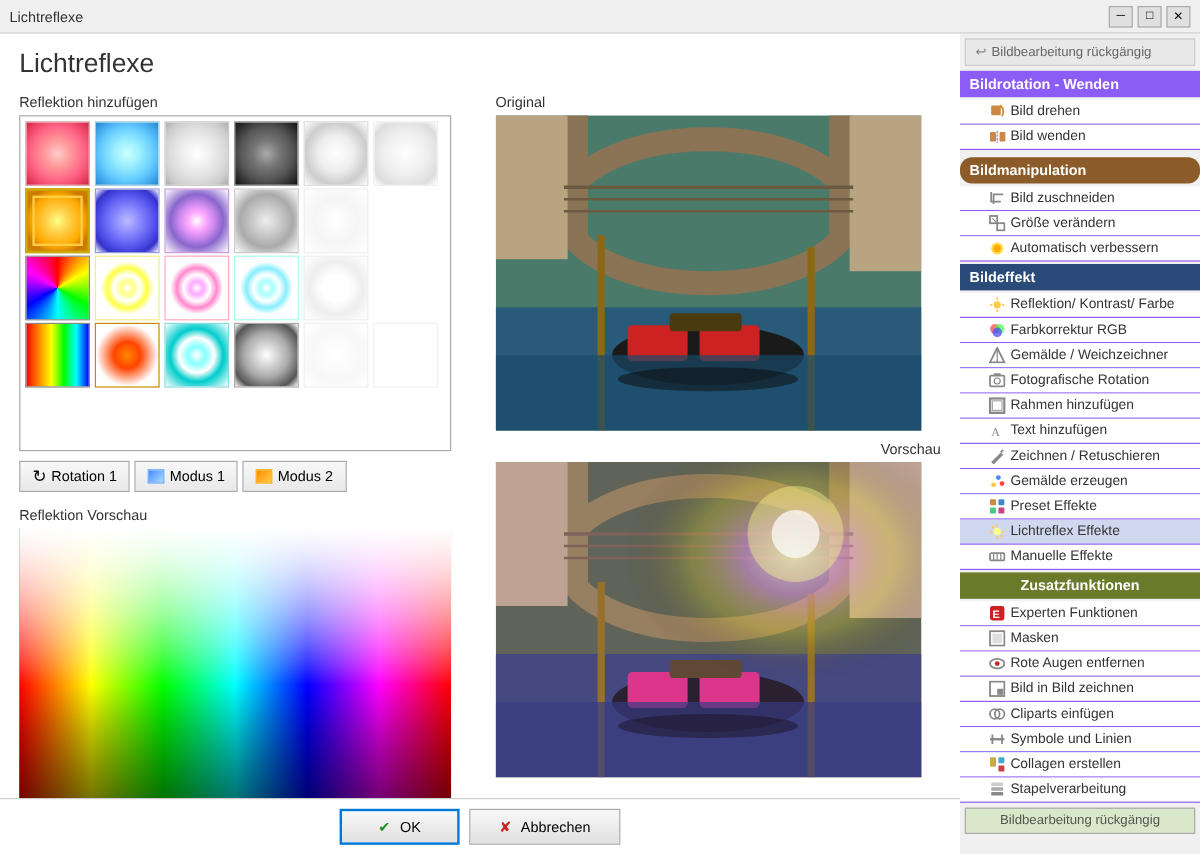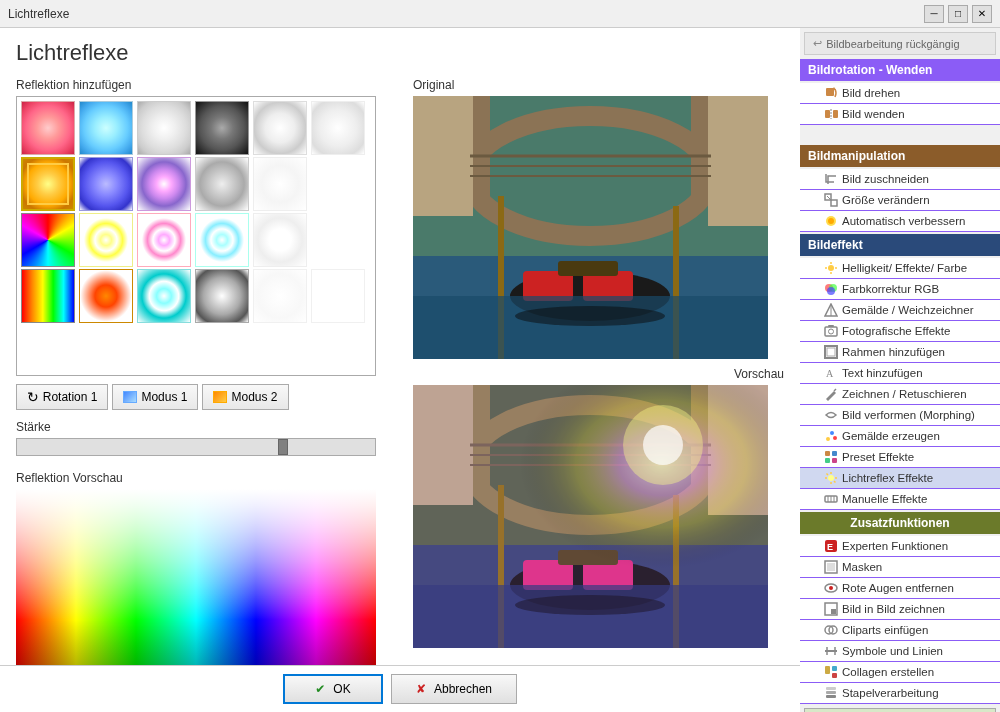--- a/index.html
+++ b/index.html
@@ -350,26 +350,20 @@
               <button class="btn">
                 <span style="display:inline-block;width:14px;height:12px;background:linear-gradient(135deg,#4488ff,#aaddff);border:1px solid #66aaff;"></span>
                 <span>Modus 1</span>
               </button>
               <button class="btn">
                 <span style="display:inline-block;width:14px;height:12px;background:linear-gradient(135deg,#ff8800,#ffcc44);border:1px solid #ffaa00;"></span>
                 <span>Modus 2</span>
               </button>
             </div>
 
-            <div class="starke-section">
-              <div class="section-label">Stärke</div>
-              <div class="slider-container">
-                <input type="range" class="slider" min="0" max="100" value="75" style="">
-              </div>
-            </div>
 
             <div class="preview-section">
               <div class="section-label">Reflektion Vorschau</div>
               <div class="preview-image-box">
                 <div class="color-gradient">
                   
                   <svg width="360" height="262" viewBox="0 0 360 262">
                     <defs>
                       <linearGradient id="hueGrad" x1="0%" y1="0%" x2="100%" y2="0%">
                         <stop offset="0%" style="stop-color:#ff0000"></stop>
@@ -523,21 +517,21 @@
       <div class="sidebar-item">
         <svg width="14" height="14" viewBox="0 0 14 14">
             <rect x="1" y="3" width="5" height="8" fill="#cc8844" rx="1"></rect>
             <rect x="8" y="3" width="5" height="8" fill="#cc8844" rx="1" transform="scale(-1,1) translate(-22,0)"></rect>
             <line x1="7" y1="2" x2="7" y2="12" stroke="#888" stroke-width="1" stroke-dasharray="2,1"></line>
           </svg>
         <span>Bild wenden</span>
       </div>
 
       
-      <div class="sidebar-section-header brown" style="margin-top:20px;">
+      <div class="sidebar-section-header brown" style="margin-top:6px;border-radius:10px;">
         <span>Bildmanipulation</span>
       </div>
       <div class="sidebar-item">
         <svg width="14" height="14" viewBox="0 0 14 14">
             <path d="M2 2 L2 10 L10 10" stroke="#888" stroke-width="1.5" fill="none"></path>
             <path d="M12 4 L4 4 L4 12" stroke="#888" stroke-width="1.5" fill="none"></path>
           </svg>
         <span>Bild zuschneiden</span>
       </div>
       <div class="sidebar-item">
@@ -561,21 +555,21 @@
         <span>Bildeffekt</span>
       </div>
       <div class="sidebar-item">
         <svg width="14" height="14" viewBox="0 0 14 14">
             <circle cx="7" cy="7" r="3" fill="#ffcc44"></circle>
             <line x1="7" y1="1" x2="7" y2="3" stroke="#ffcc44" stroke-width="1.5"></line>
             <line x1="7" y1="11" x2="7" y2="13" stroke="#ffcc44" stroke-width="1.5"></line>
             <line x1="1" y1="7" x2="3" y2="7" stroke="#ffcc44" stroke-width="1.5"></line>
             <line x1="11" y1="7" x2="13" y2="7" stroke="#ffcc44" stroke-width="1.5"></line>
           </svg>
-        <span>Helligkeit/ Effekte/ Farbe</span>
+        <span>Reflektion/ Kontrast/ Farbe</span>
       </div>
       <div class="sidebar-item">
         <svg width="14" height="14" viewBox="0 0 14 14">
             <circle cx="5" cy="6" r="4" fill="#ff4444" opacity="0.7"></circle>
             <circle cx="9" cy="6" r="4" fill="#44ff44" opacity="0.7"></circle>
             <circle cx="7" cy="9" r="4" fill="#4444ff" opacity="0.7"></circle>
           </svg>
         <span>Farbkorrektur RGB</span>
       </div>
       <div class="sidebar-item">
@@ -584,47 +578,41 @@
             <line x1="7" y1="1" x2="7" y2="13" stroke="#888" stroke-width="1"></line>
           </svg>
         <span>Gemälde / Weichzeichner</span>
       </div>
       <div class="sidebar-item">
         <svg width="14" height="14" viewBox="0 0 14 14">
             <rect x="1" y="3" width="12" height="9" rx="1" fill="none" stroke="#888" stroke-width="1.5"></rect>
             <circle cx="7" cy="7.5" r="2.5" fill="none" stroke="#888" stroke-width="1"></circle>
             <rect x="4" y="1" width="6" height="2" rx="1" fill="#888"></rect>
           </svg>
-        <span>Fotografische Effekte</span>
+        <span>Fotografische Rotation</span>
       </div>
       <div class="sidebar-item">
         <svg width="14" height="14" viewBox="0 0 14 14">
             <rect x="1" y="1" width="12" height="12" fill="none" stroke="#888" stroke-width="2"></rect>
             <rect x="3" y="3" width="8" height="8" fill="none" stroke="#aaa" stroke-width="1"></rect>
           </svg>
         <span>Rahmen hinzufügen</span>
       </div>
       <div class="sidebar-item">
         <svg width="14" height="14" viewBox="0 0 14 14">
             <text x="2" y="11" font-size="10" fill="#888" font-family="serif">A</text>
           </svg>
         <span>Text hinzufügen</span>
       </div>
       <div class="sidebar-item">
         <svg width="14" height="14" viewBox="0 0 14 14">
             <path d="M2 12 L10 4 L12 6 L4 14 Z" fill="#888"></path>
             <line x1="10" y1="4" x2="12" y2="2" stroke="#888" stroke-width="1.5"></line>
           </svg>
         <span>Zeichnen / Retuschieren</span>
-      </div>
-      <div class="sidebar-item">
-        <svg width="14" height="14" viewBox="0 0 14 14">
-            <path d="M2 7 Q7 2 12 7 Q7 12 2 7Z" fill="none" stroke="#888" stroke-width="1.5"></path>
-          </svg>
-        <span>Bild verformen (Morphing)</span>
       </div>
       <div class="sidebar-item">
         <svg width="14" height="14" viewBox="0 0 14 14">
             <circle cx="4" cy="10" r="2" fill="#ffcc44"></circle>
             <circle cx="8" cy="4" r="2" fill="#4488ff"></circle>
             <circle cx="11" cy="9" r="2" fill="#ff4444"></circle>
           </svg>
         <span>Gemälde erzeugen</span>
       </div>
       <div class="sidebar-item">

